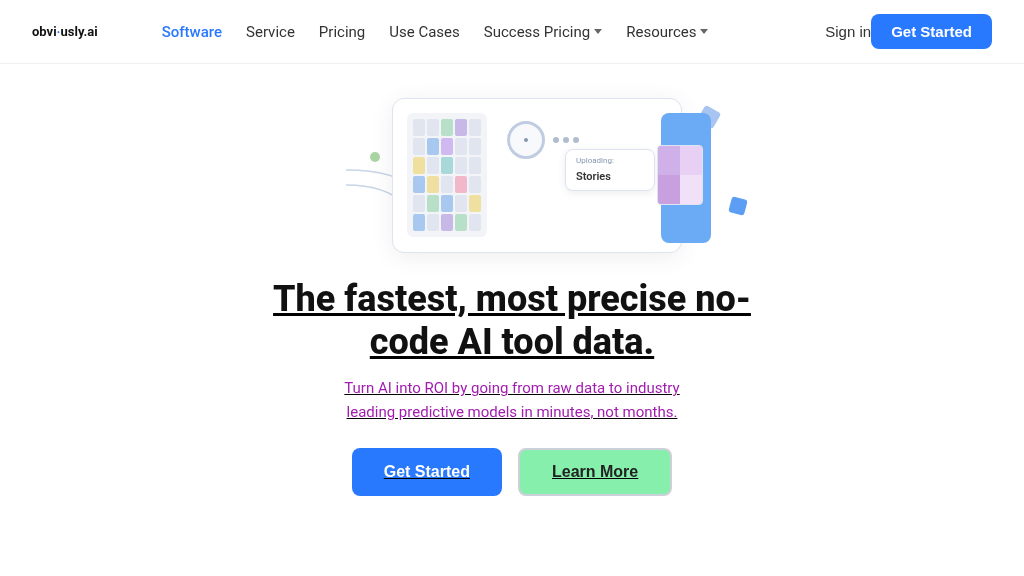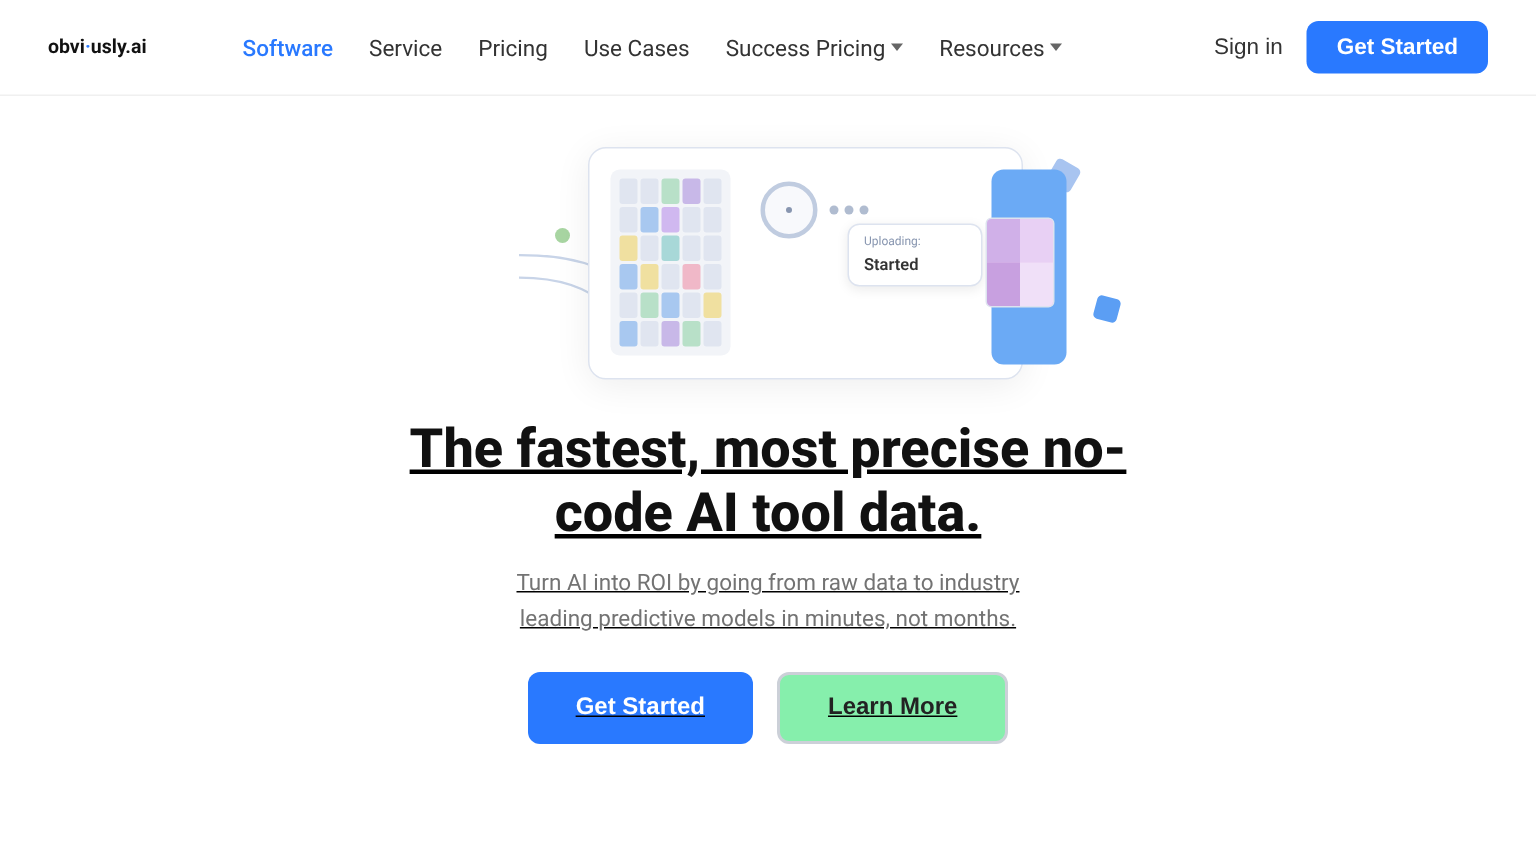--- a/index.html
+++ b/index.html
@@ -47,21 +47,21 @@
     .nav-link.active { color: #2979FF; font-weight: 500; }
     .nav-link .chevron {
       width: 0; height: 0;
       border-left: 4px solid transparent;
       border-right: 4px solid transparent;
       border-top: 5px solid #666;
       display: inline-block;
     }
     .nav-actions {
       display: flex;
-      gap: 16px;
+      gap: 0;
       margin-left: auto;
     }
     .sign-in-btn {
       font-size: 15px;
       color: #333;
       background: none;
       border: none;
       cursor: pointer;
     }
     .get-started-btn-nav {
@@ -283,21 +283,21 @@
     }
     .hero-heading {
       font-size: 36px;
       font-weight: 800;
       color: #111;
       line-height: 1.2;
       margin-bottom: 12px;
     }
     .hero-subtext {
       font-size: 15px;
-      color: #737373;
+      color: #a21caf;
       line-height: 1.6;
       max-width: 380px;
       margin: 0 auto 24px;
     }
 
     
     .cta-row {
       display: flex;
       gap: 16px;
       justify-content: center;
@@ -416,21 +416,21 @@
           <div class="dial"></div>
           <div class="dots-row">
             <div class="dot-sm"></div>
             <div class="dot-sm"></div>
             <div class="dot-sm"></div>
           </div>
         </div>
 
         <div class="upload-badge">
           <span class="upload-label">Uploading:</span>
-          <span class="upload-text">Started</span>
+          <span class="upload-text">Stories</span>
         </div>
 
         <div class="device-blue-bar"></div>
 
         <div class="swatch-block" style="position:absolute; right:-22px; top:46px;">
           <div class="swatch-cell-1"></div>
           <div class="swatch-cell-2"></div>
           <div class="swatch-cell-3"></div>
           <div class="swatch-cell-4"></div>
         </div>

